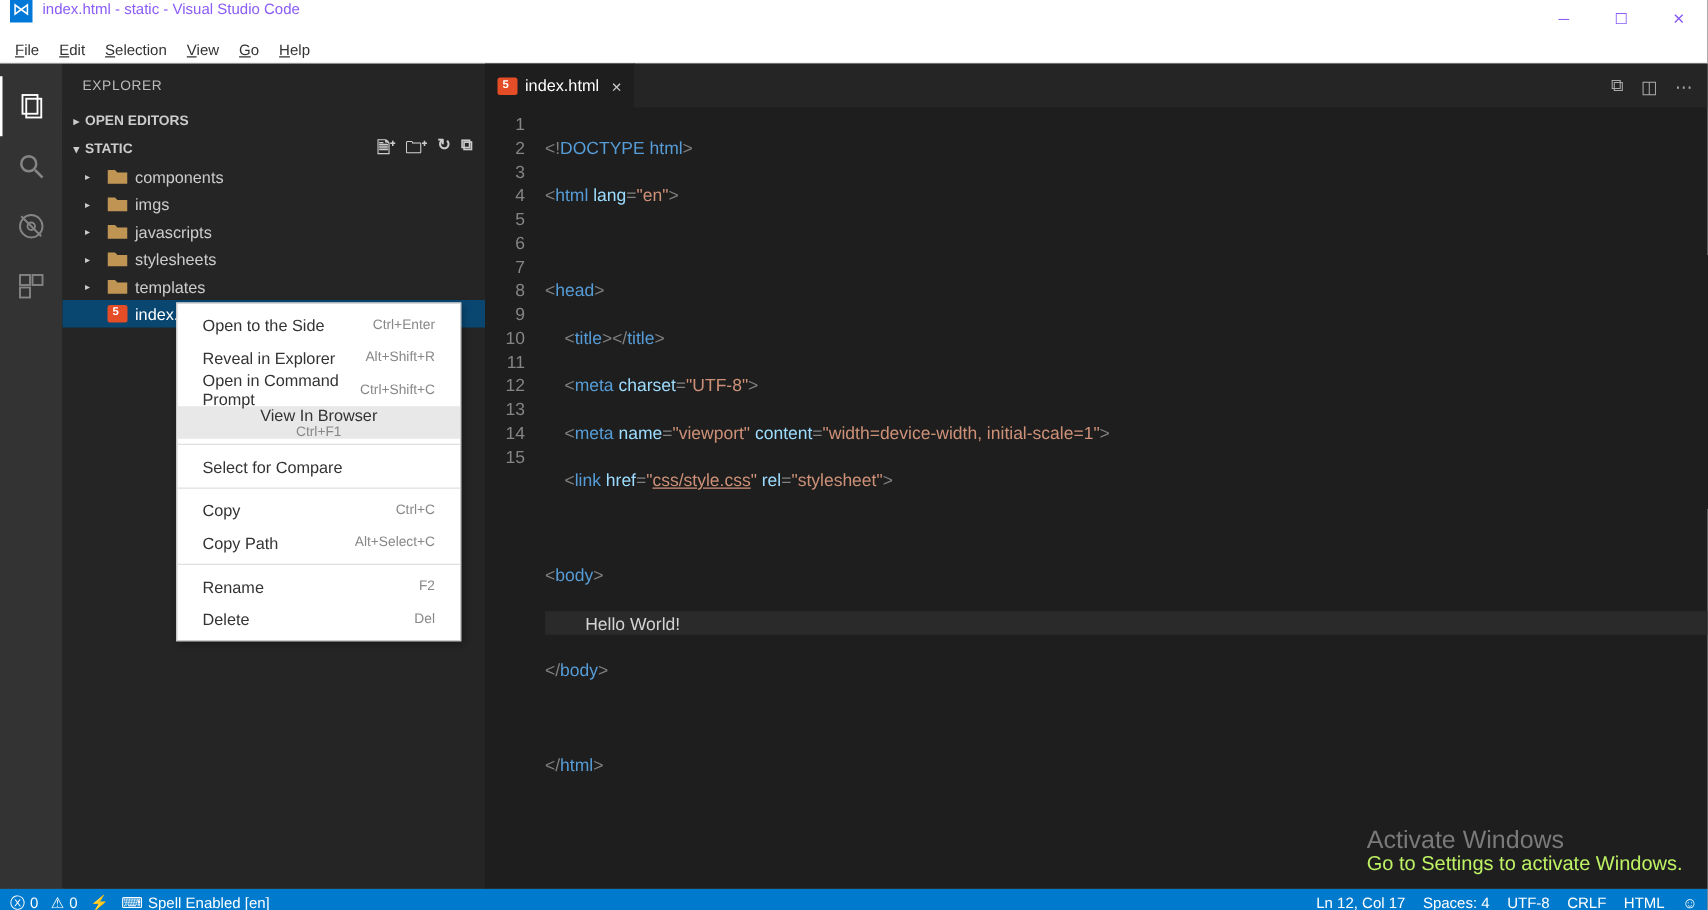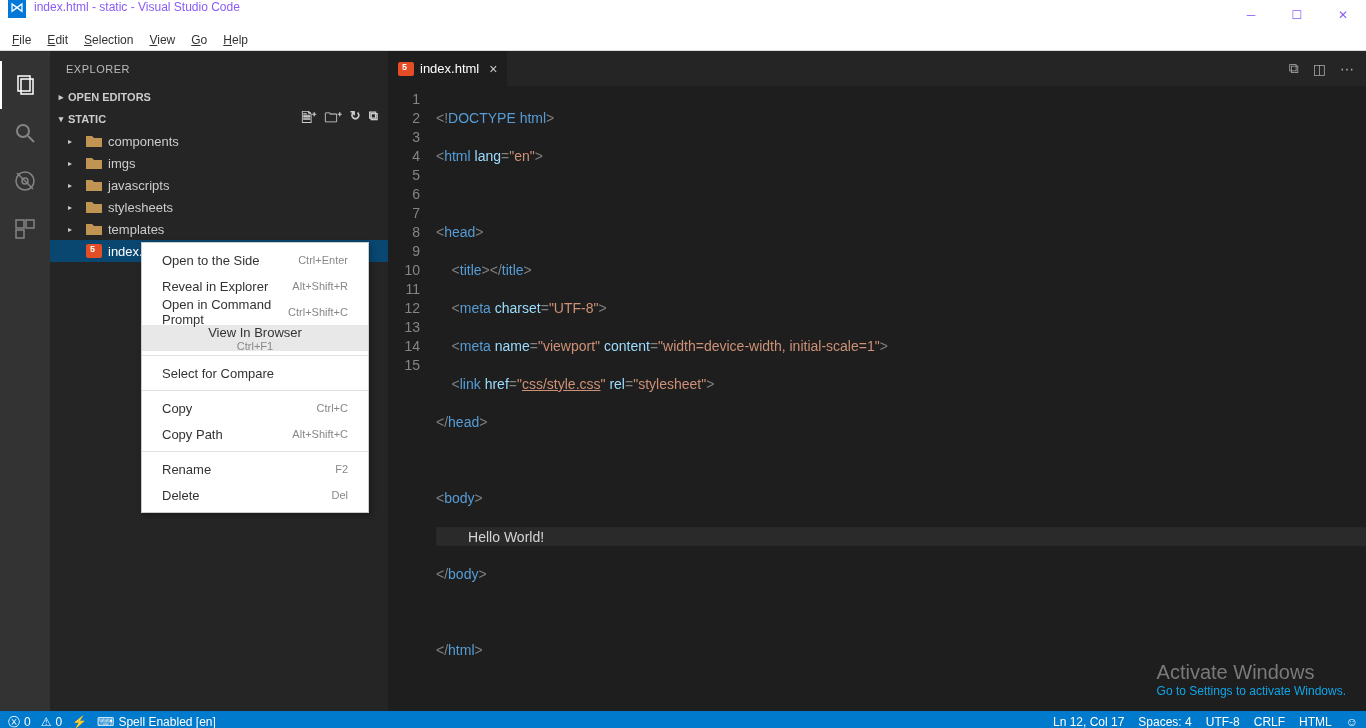--- a/index.html
+++ b/index.html
@@ -74,21 +74,21 @@
 
 
 .statusbar { height:22px; background:#007acc; color:#fff; display:flex; align-items:center; font-size:12px; padding:0 8px;}
 .statusbar .left { display:flex; align-items:center; gap:10px;}
 .statusbar .right { margin-left:auto; display:flex; align-items:center; gap:14px;}
 .statusbar .item { display:flex; align-items:center; gap:4px;}
 
 
 .watermark{position:absolute; right:20px; bottom:10px; text-align:left; color:#6b6b6b; pointer-events:none;}
 .watermark .l1{font-size:20px; font-weight:400; color:#7a7a7a;}
-.watermark .l2{font-size:12px; color:#0ea5e9;}
+.watermark .l2{font-size:16px; color:#bef264;}
 
 svg{display:block;}
 </style>
 </head>
 <body>
 
 <div class="titlebar">
   <div class="vs-logo"></div>
   <div class="title">index.html - static - Visual Studio Code</div>
   <div class="win-controls">
@@ -252,21 +252,20 @@
       </div>
       <div class="code">
 <div class="line"><span class="tag-br">&lt;!</span><span class="doctype">DOCTYPE html</span><span class="tag-br">&gt;</span></div>
 <div class="line"><span class="tag-br">&lt;</span><span class="tag-name">html</span> <span class="attr-name">lang</span><span class="tag-br">=</span><span class="attr-val">"en"</span><span class="tag-br">&gt;</span></div>
 <div class="line"></div>
 <div class="line"><span class="tag-br">&lt;</span><span class="tag-name">head</span><span class="tag-br">&gt;</span></div>
 <div class="line">    <span class="tag-br">&lt;</span><span class="tag-name">title</span><span class="tag-br">&gt;&lt;/</span><span class="tag-name">title</span><span class="tag-br">&gt;</span></div>
 <div class="line">    <span class="tag-br">&lt;</span><span class="tag-name">meta</span> <span class="attr-name">charset</span><span class="tag-br">=</span><span class="attr-val">"UTF-8"</span><span class="tag-br">&gt;</span></div>
 <div class="line">    <span class="tag-br">&lt;</span><span class="tag-name">meta</span> <span class="attr-name">name</span><span class="tag-br">=</span><span class="attr-val">"viewport"</span> <span class="attr-name">content</span><span class="tag-br">=</span><span class="attr-val">"width=device-width, initial-scale=1"</span><span class="tag-br">&gt;</span></div>
 <div class="line">    <span class="tag-br">&lt;</span><span class="tag-name">link</span> <span class="attr-name">href</span><span class="tag-br">=</span><span class="attr-val">"<span class="attr-link">css/style.css</span>"</span> <span class="attr-name">rel</span><span class="tag-br">=</span><span class="attr-val">"stylesheet"</span><span class="tag-br">&gt;</span></div>
-<div class="line"><span class="tag-br">&lt;/</span><span class="tag-name">head</span><span class="tag-br">&gt;</span></div>
 <div class="line"></div>
 <div class="line"><span class="tag-br">&lt;</span><span class="tag-name">body</span><span class="tag-br">&gt;</span></div>
 <div class="line current">        Hello World!</div>
 <div class="line"><span class="tag-br">&lt;/</span><span class="tag-name">body</span><span class="tag-br">&gt;</span></div>
 <div class="line"></div>
 <div class="line"><span class="tag-br">&lt;/</span><span class="tag-name">html</span><span class="tag-br">&gt;</span></div>
       </div>
       <div class="watermark">
         <div class="l1">Activate Windows</div>
         <div class="l2">Go to Settings to activate Windows.</div>
@@ -297,21 +296,21 @@
       <span>Select for Compare</span>
       <span class="shortcut"></span>
     </div>
   <div class="ctx-sep"></div>
   <div class="ctx-item">
       <span>Copy</span>
       <span class="shortcut">Ctrl+C</span>
     </div>
   <div class="ctx-item">
       <span>Copy Path</span>
-      <span class="shortcut">Alt+Shift+C</span>
+      <span class="shortcut">Alt+Select+C</span>
     </div>
   <div class="ctx-sep"></div>
   <div class="ctx-item">
       <span>Rename</span>
       <span class="shortcut">F2</span>
     </div>
   <div class="ctx-item">
       <span>Delete</span>
       <span class="shortcut">Del</span>
     </div>

